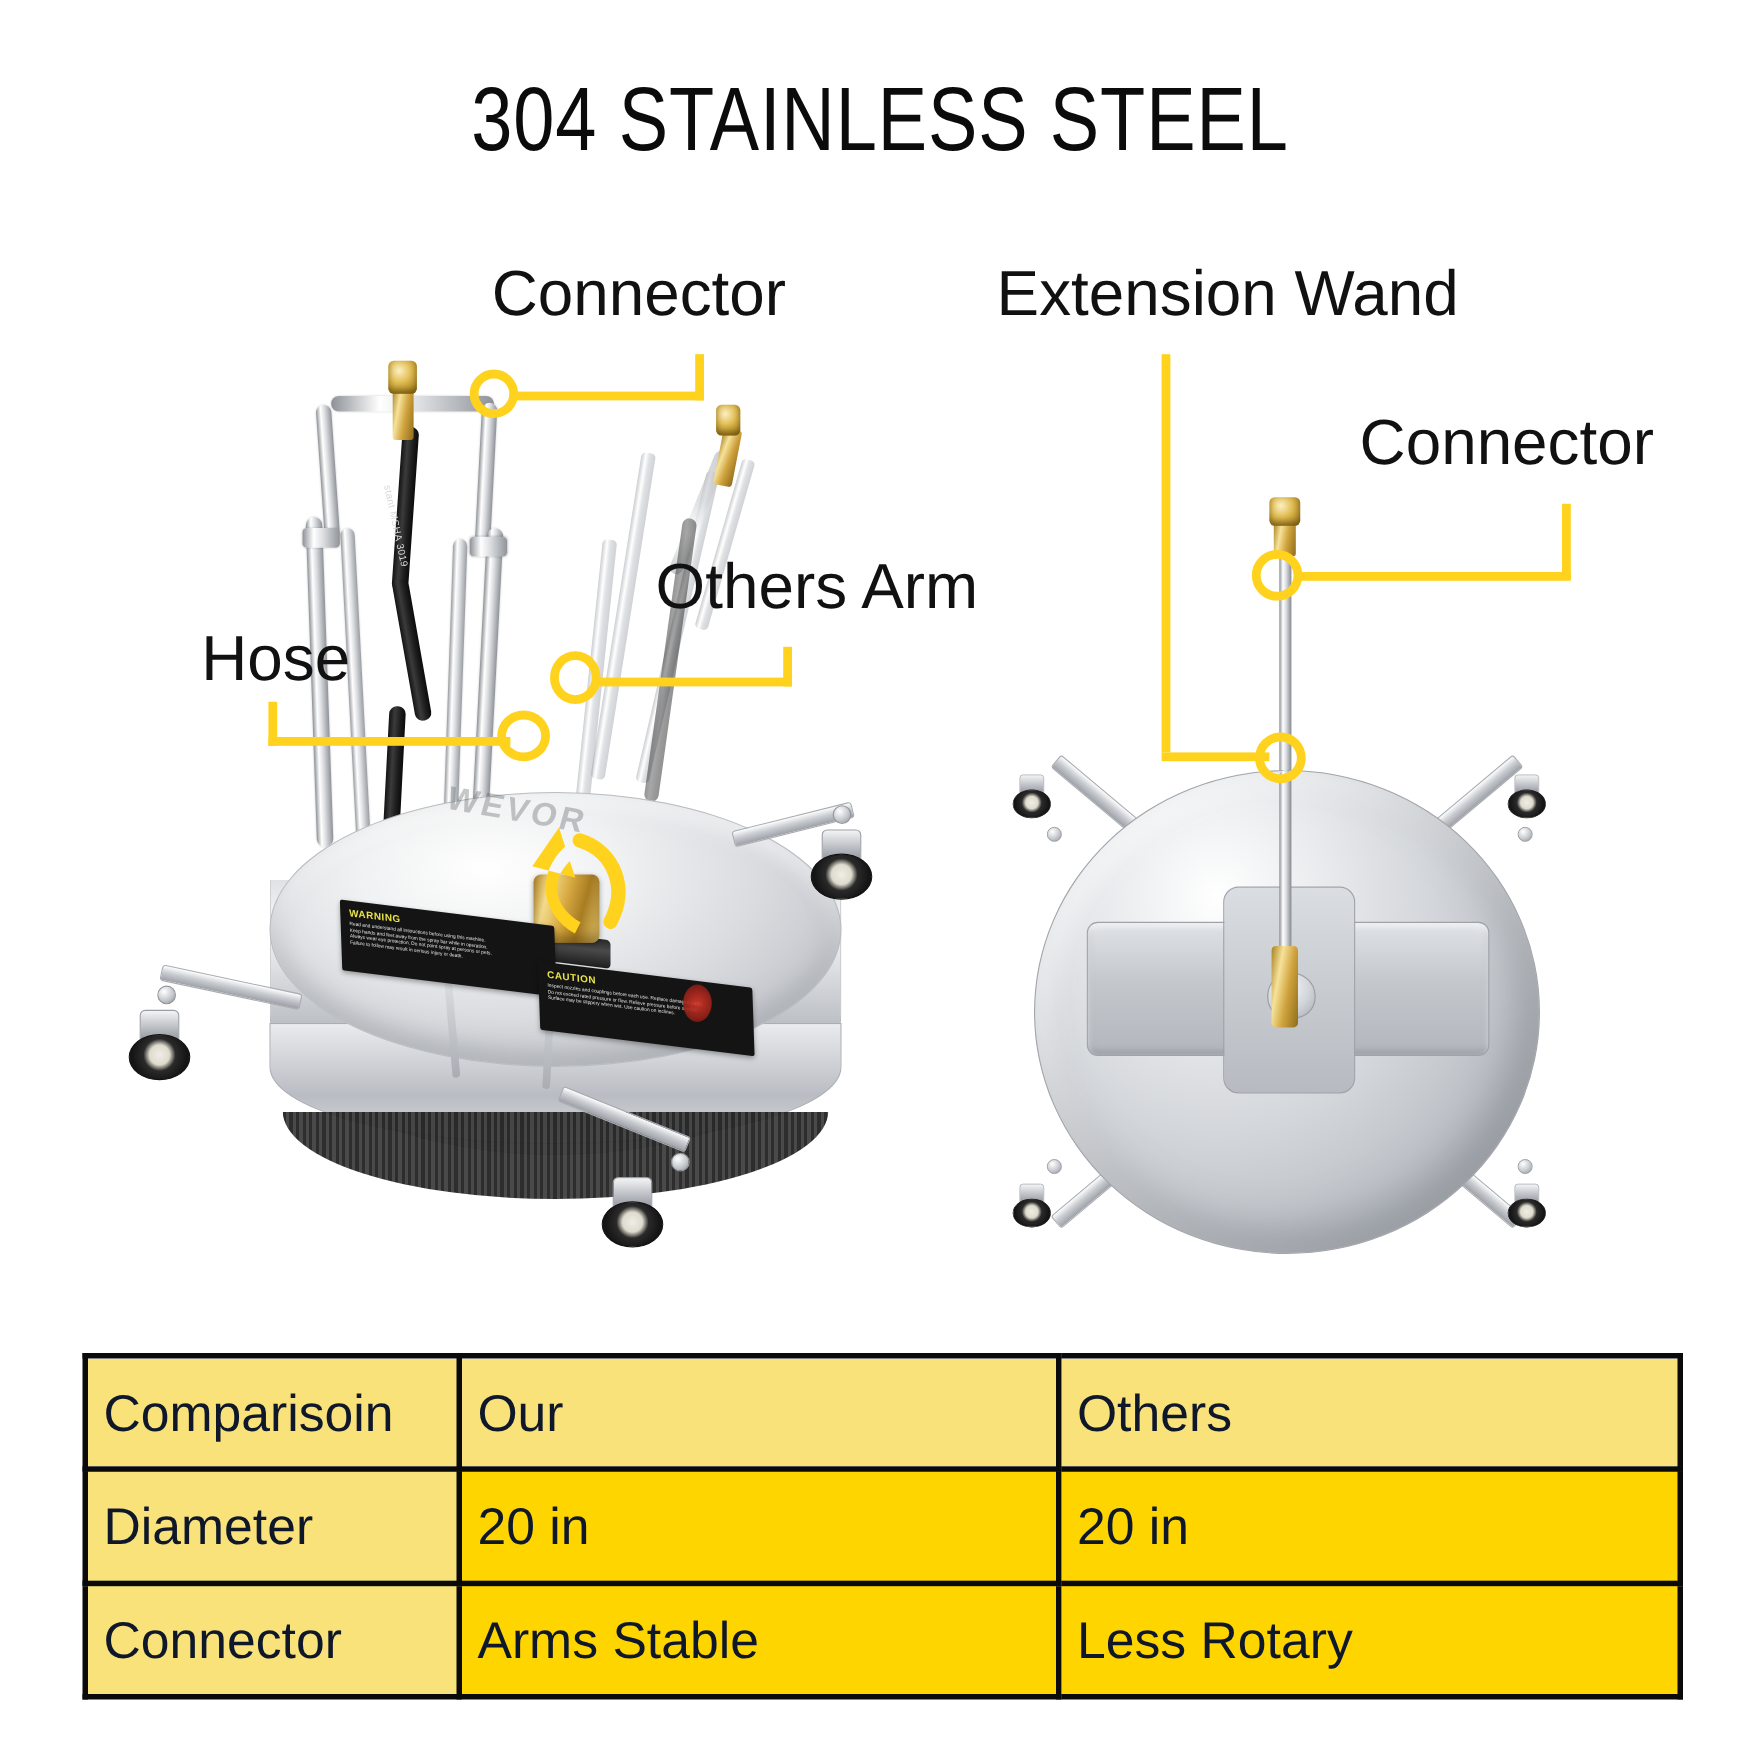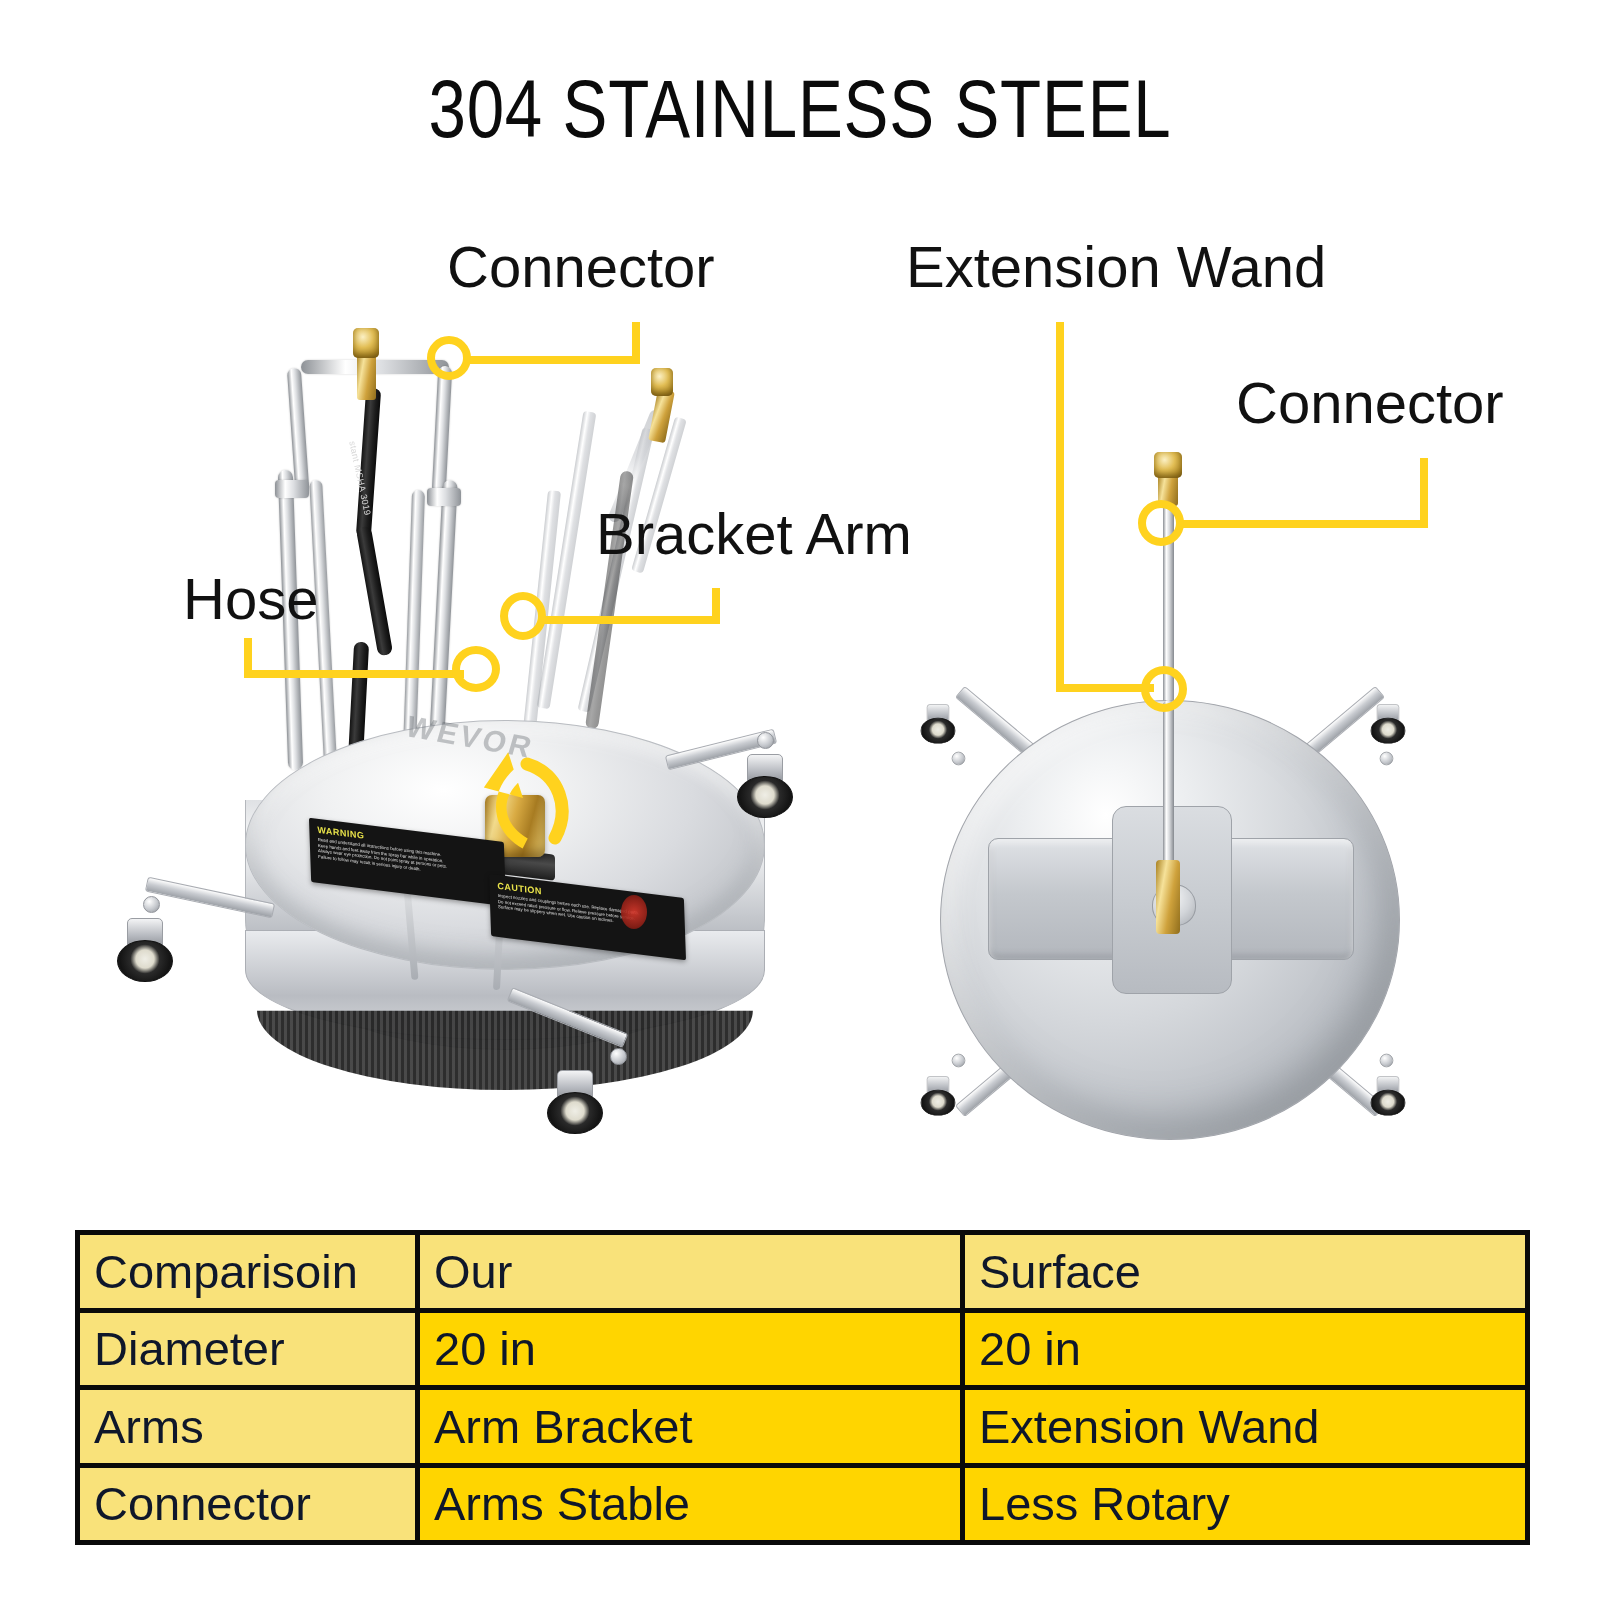--- a/index.html
+++ b/index.html
@@ -369,46 +369,41 @@
   <div class="callout-label" style="left:906px; top:238px;">Extension Wand</div>
   <div class="lead lead-v" style="left:1056px; top:322px; height:362px;"></div>
   <div class="lead lead-h" style="left:1056px; top:684px; width:98px;"></div>
   <div class="lead-ring" style="left:1141px; top:666px; width:46px; height:46px;"></div>
 
   <div class="callout-label" style="left:1236px; top:374px;">Connector</div>
   <div class="lead lead-v" style="left:1420px; top:458px; height:68px;"></div>
   <div class="lead lead-h" style="left:1180px; top:520px; width:248px;"></div>
   <div class="lead-ring" style="left:1138px; top:500px; width:46px; height:46px;"></div>
 
-  <div class="callout-label" style="left:596px; top:505px;">Bracket Arm</div>
+  <div class="callout-label" style="left:596px; top:505px;">Others Arm</div>
   <div class="lead lead-v" style="left:712px; top:588px; height:36px;"></div>
   <div class="lead lead-h" style="left:540px; top:616px; width:180px;"></div>
   <div class="lead-ring" style="left:500px; top:592px; width:46px; height:48px;"></div>
 
   <div class="callout-label" style="left:183px; top:570px;">Hose</div>
   <div class="lead lead-v" style="left:244px; top:638px; height:40px;"></div>
   <div class="lead lead-h" style="left:244px; top:670px; width:220px;"></div>
   <div class="lead-ring" style="left:452px; top:646px; width:48px; height:46px;"></div>
 
   <table id="cmp-table">
     <tbody>
       <tr class="hdr">
         <td class="col-label">Comparisoin</td>
         <td class="col-our">Our</td>
-        <td class="col-other">Surface</td>
+        <td class="col-other">Others</td>
       </tr>
       <tr class="body">
         <td class="col-label">Diameter</td>
         <td class="col-our val">20 in</td>
         <td class="col-other val">20 in</td>
-      </tr>
-      <tr class="body">
-        <td class="col-label">Arms</td>
-        <td class="col-our val">Arm Bracket</td>
-        <td class="col-other val">Extension Wand</td>
       </tr>
       <tr class="body">
         <td class="col-label">Connector</td>
         <td class="col-our val">Arms Stable</td>
         <td class="col-other val">Less Rotary</td>
       </tr>
     </tbody>
   </table>
 
 </div>

